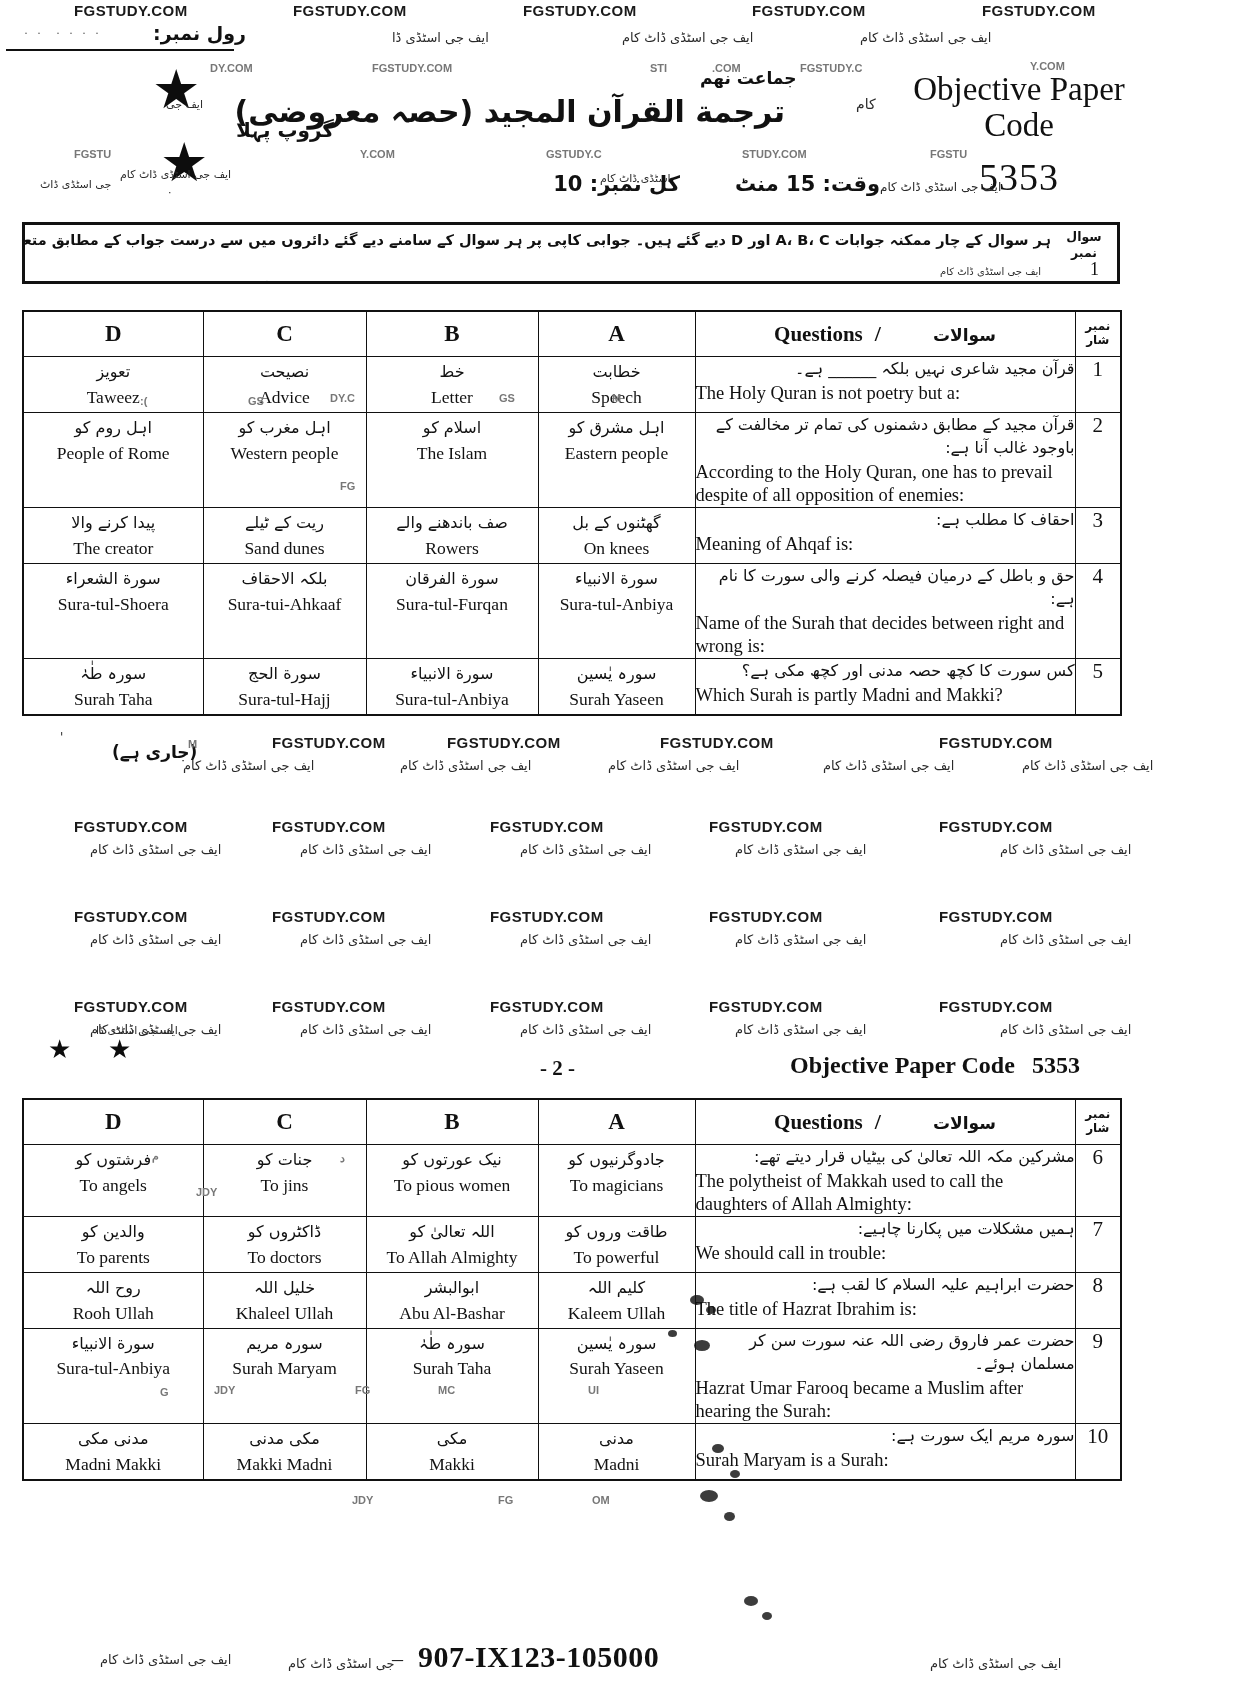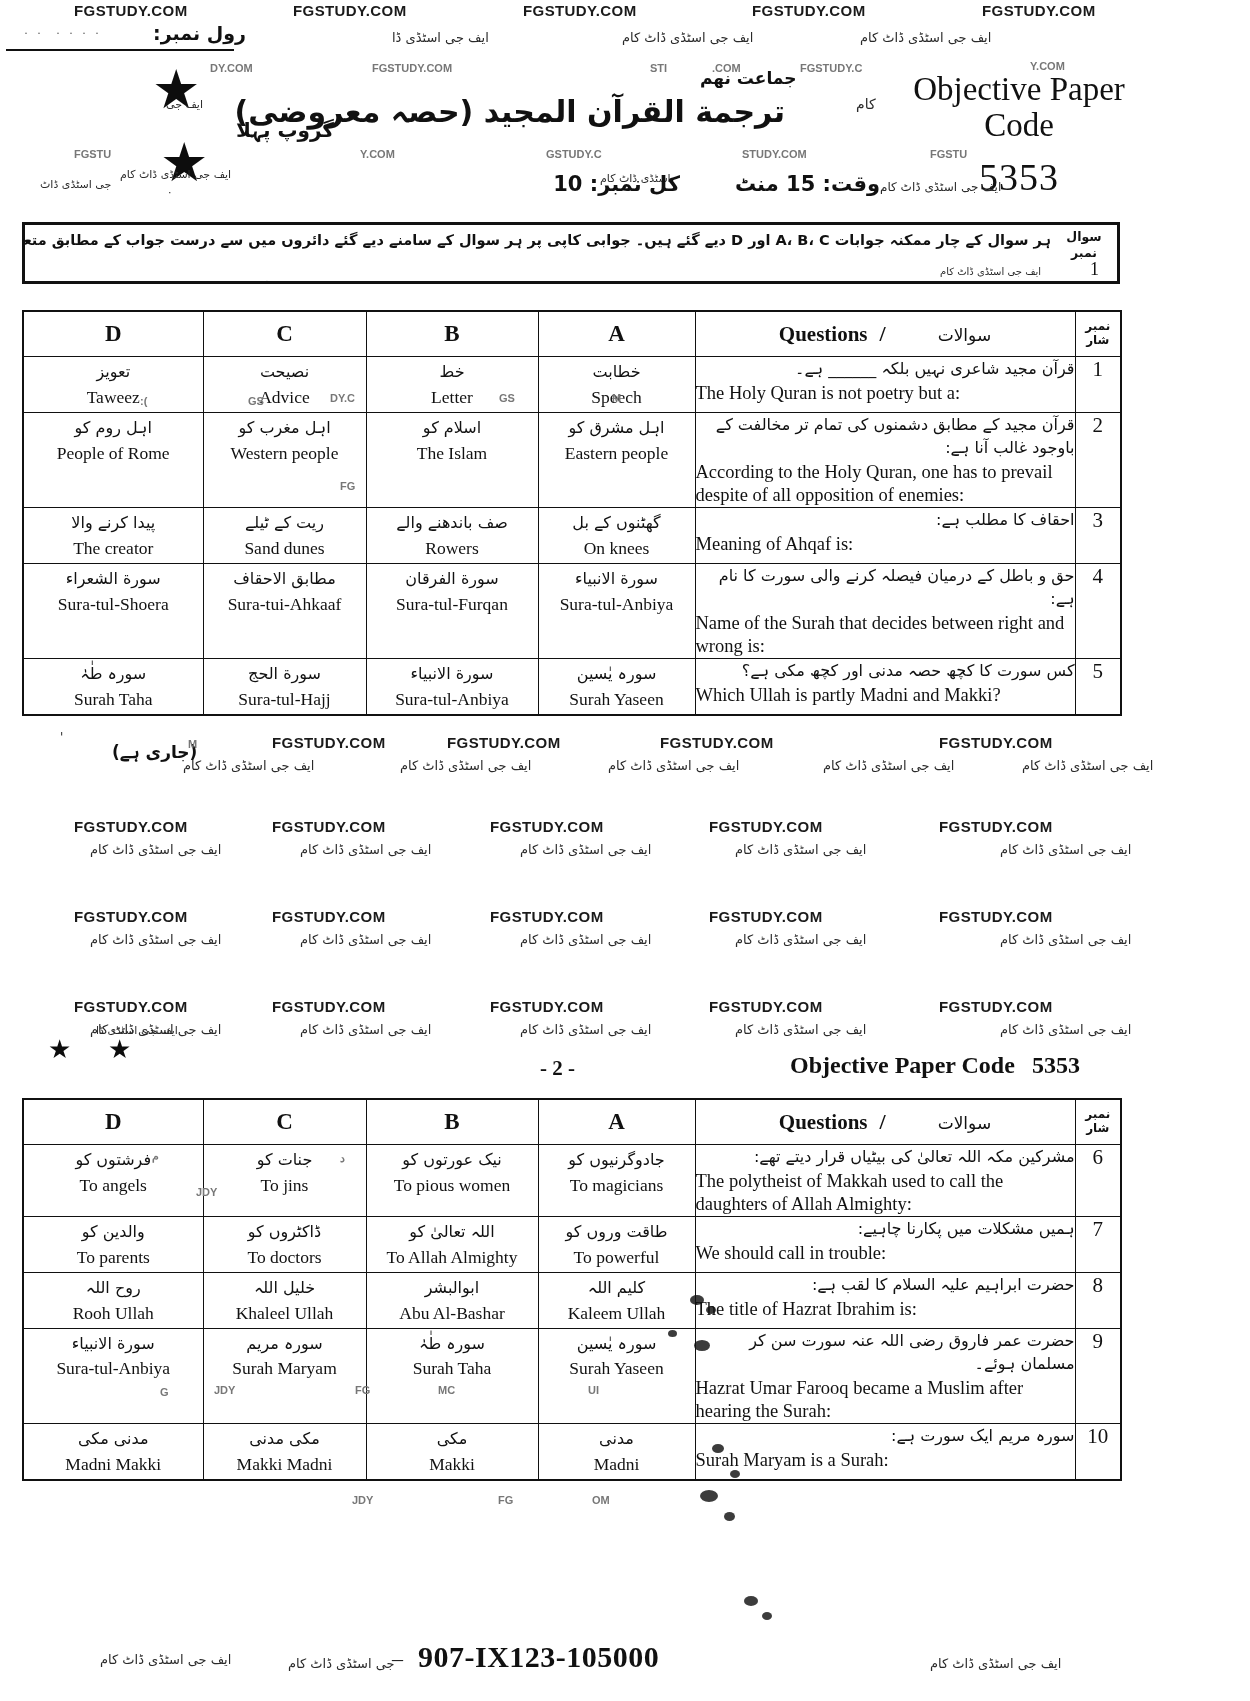--- a/index.html
+++ b/index.html
@@ -166,21 +166,21 @@
     font-size: 23px;
     text-align: center;
     vertical-align: middle;
     font-family: "Liberation Serif", serif;
   }
   th.col-qtext { font-size: 21px; }
   th .hdr-ur {
     font-family: "DejaVu Sans", sans-serif;
     font-size: 17px;
     direction: rtl;
-    font-weight: normal;
+    font-weight: bold;
     margin-left: 40px;
   }
   th .hdr-slash { margin: 0 12px; font-size: 22px; }
   th.col-num {
     font-family: "DejaVu Sans", sans-serif;
     font-size: 12px;
     direction: rtl;
     line-height: 1.15;
   }
 
@@ -447,21 +447,21 @@
           <span class="q-en">Meaning of Ahqaf is:</span>
         </td>
         <td class="num-cell">3</td>
       </tr>
       <tr>
         <td class="opt-cell">
           <span class="opt-ur">سورة الشعراء</span>
           <span class="opt-en">Sura-tul-Shoera</span>
         </td>
         <td class="opt-cell">
-          <span class="opt-ur">مطابق الاحقاف</span>
+          <span class="opt-ur">بلکہ الاحقاف</span>
           <span class="opt-en">Sura-tui-Ahkaaf</span>
         </td>
         <td class="opt-cell">
           <span class="opt-ur">سورة الفرقان</span>
           <span class="opt-en">Sura-tul-Furqan</span>
         </td>
         <td class="opt-cell">
           <span class="opt-ur">سورة الانبیاء</span>
           <span class="opt-en">Sura-tul-Anbiya</span>
         </td>
@@ -483,21 +483,21 @@
         <td class="opt-cell">
           <span class="opt-ur">سورة الانبیاء</span>
           <span class="opt-en">Sura-tul-Anbiya</span>
         </td>
         <td class="opt-cell">
           <span class="opt-ur">سورہ یٰسین</span>
           <span class="opt-en">Surah Yaseen</span>
         </td>
         <td class="q-cell">
           <span class="q-ur">کس سورت کا کچھ حصہ مدنی اور کچھ مکی ہے؟</span>
-          <span class="q-en">Which Ullah is partly Madni and Makki?</span>
+          <span class="q-en">Which Surah is partly Madni and Makki?</span>
         </td>
         <td class="num-cell">5</td>
       </tr>
     </tbody>
 </table>
 
 <span class="frag" style="left:140px; top:395px">:(</span>
 <span class="frag" style="left:248px; top:395px">GS</span>
 <span class="frag" style="left:330px; top:392px">DY.C</span>
 <span class="frag" style="left:499px; top:392px">GS</span>

